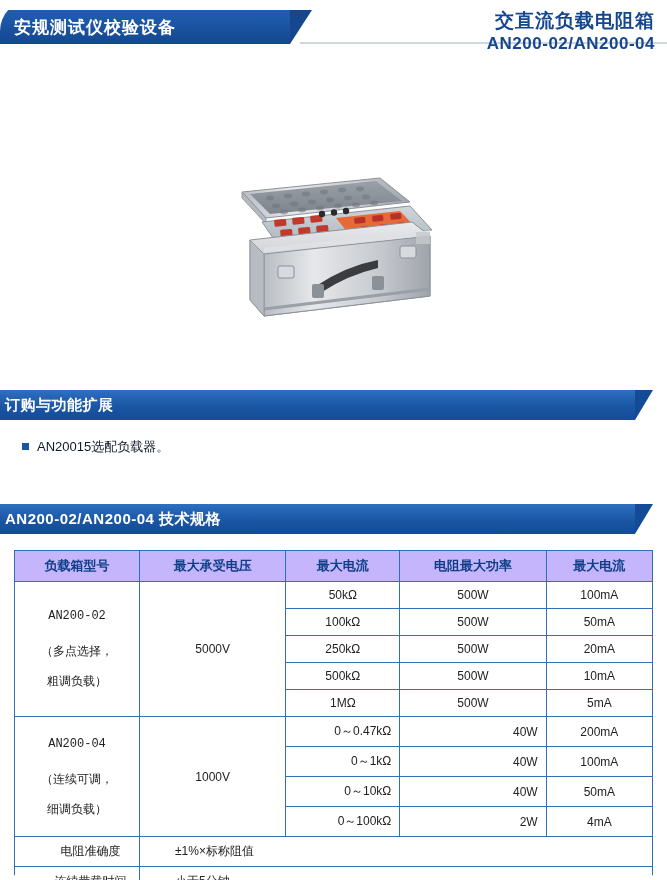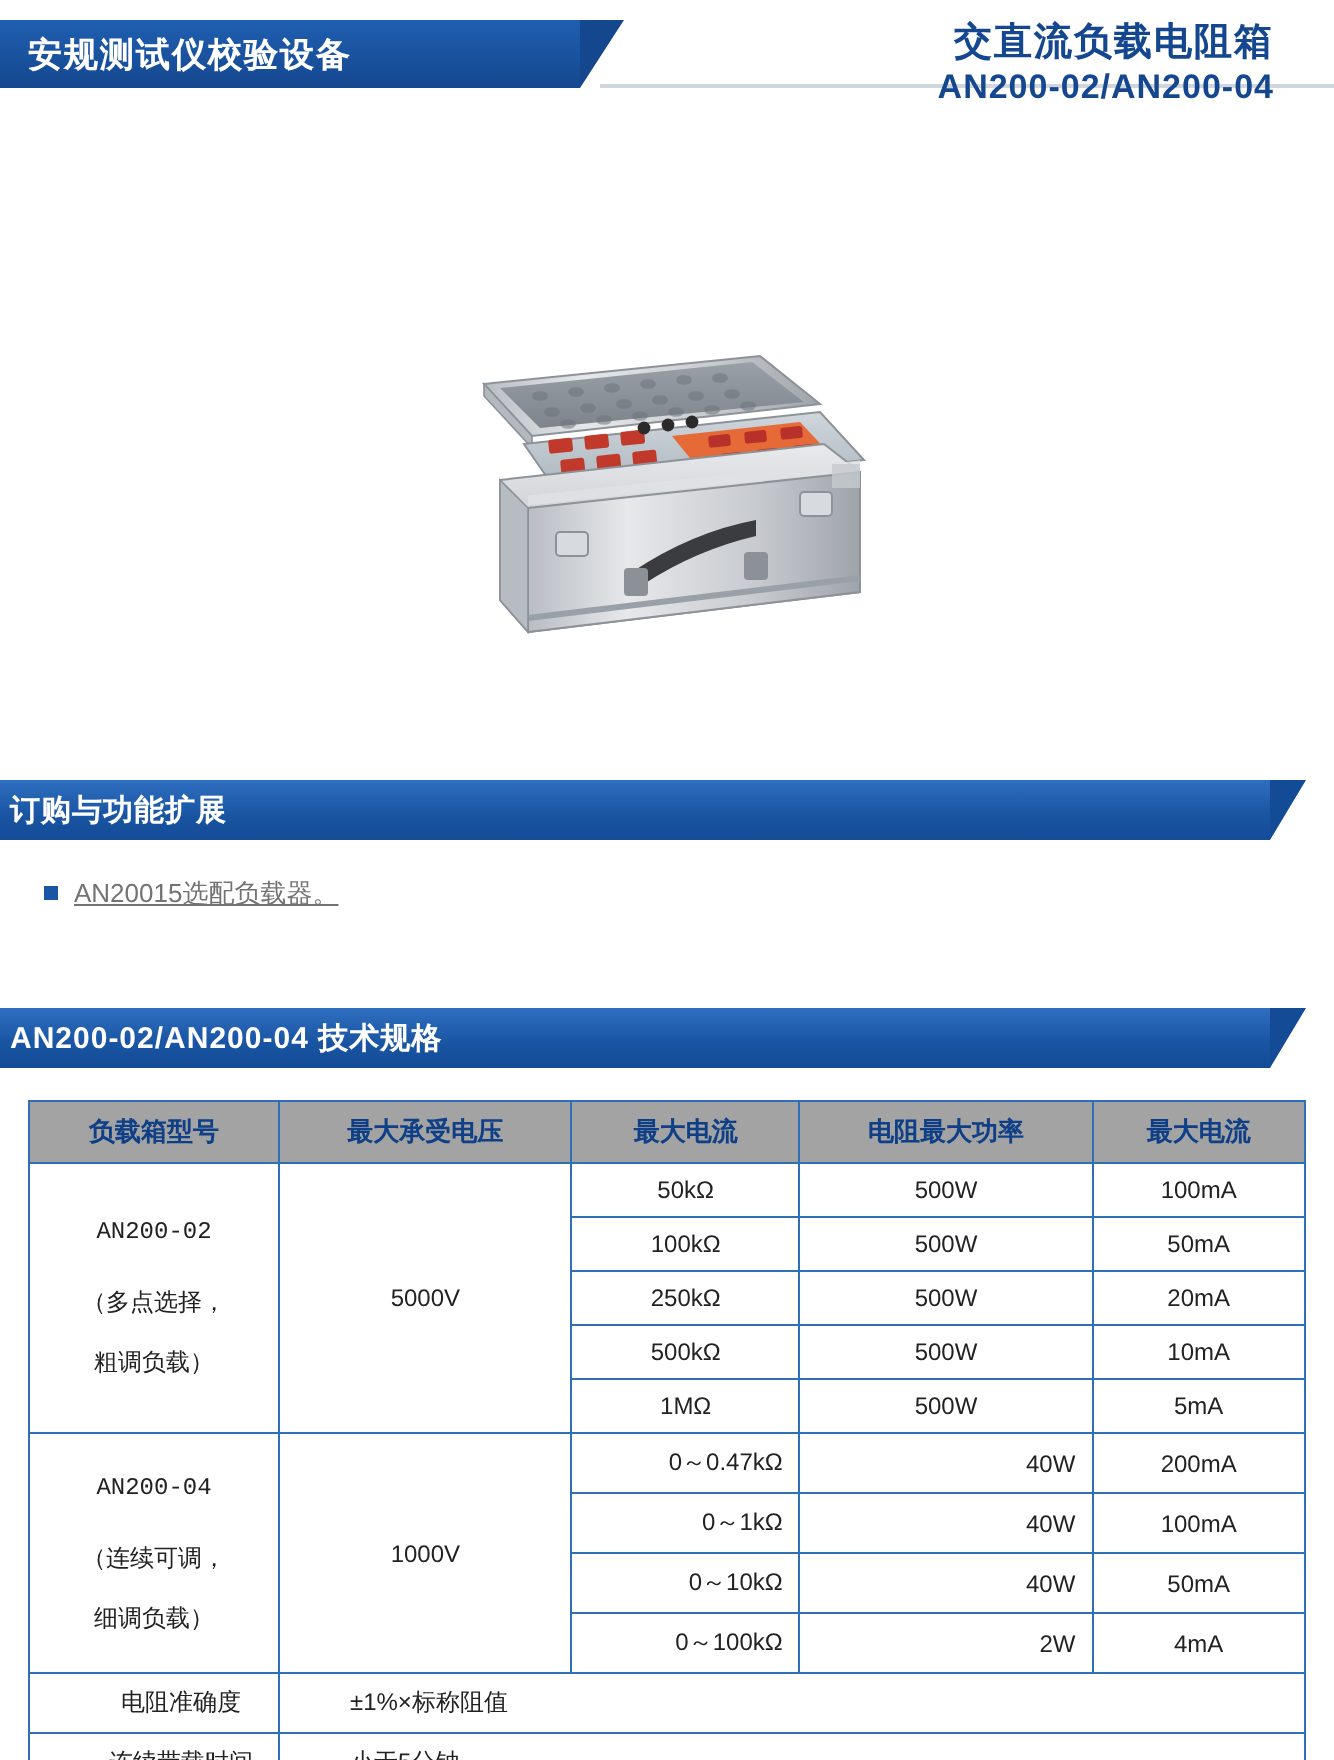--- a/index.html
+++ b/index.html
@@ -3,21 +3,21 @@
 <meta charset="utf-8">
 <style>
   * { box-sizing: border-box; }
   html, body {
     margin: 0; padding: 0;
     width: 667px; height: 880px;
     background: #ffffff;
     font-family: "Liberation Sans", sans-serif;
     color: #222;
   }
-  .page { position: relative; width: 667px; height: 880px; overflow: hidden; }
+  .page { position: relative; width: 667px; height: 880px; overflow: hidden; border-radius: 31px; }
 
   
   .header { position: relative; height: 72px; }
   .header-tab {
     position: absolute; left: 0; top: 10px;
     width: 290px; height: 34px;
     background: linear-gradient(to bottom, #1f5fb0 0%, #1a53a0 50%, #15478f 100%);
     display: flex; align-items: center;
   }
   .header-tab .tab-text {
@@ -28,21 +28,21 @@
     position: absolute; left: 290px; top: 10px;
     width: 0; height: 0;
     border-top: 34px solid #15478f;
     border-right: 22px solid transparent;
   }
   .header-rule {
     position: absolute; left: 300px; top: 42px; right: 0; height: 2px;
     background: #cfd6de;
   }
   .header-right {
-    position: absolute; right: 30px; top: 8px;
+    position: absolute; right: 12px; top: 8px;
     text-align: right;
   }
   .header-right .line1 {
     font-size: 19px; color: #15478f; font-weight: bold; letter-spacing: 1px;
   }
   .header-right .line2 {
     font-size: 17px; color: #15478f; font-weight: bold; letter-spacing: 0.5px;
   }
 
   
@@ -64,37 +64,37 @@
   .section-bar .bar-text {
     color: #fff; font-size: 15px; font-weight: bold; margin-left: 5px; letter-spacing: 0.5px;
   }
   .section-bar-tail {
     position: absolute; left: 635px; top: 0;
     width: 0; height: 0;
     border-top: 30px solid #134b96;
     border-right: 18px solid transparent;
   }
   .bullet-list { margin: 18px 0 0 22px; }
-  .bullet-item { display: flex; align-items: flex-start; font-size: 13px; color: #737373; text-decoration: underline; }
+  .bullet-item { display: flex; align-items: flex-start; font-size: 13px; color: #0f172a; }
   .bullet-sq {
     width: 7px; height: 7px; background: #1a56a4; margin-top: 5px; margin-right: 8px; flex: none;
   }
 
   
   .table-wrap { margin: 16px 14px 0 14px; }
   table.spec {
     border-collapse: collapse; width: 639px; font-size: 12px;
   }
   table.spec th, table.spec td {
     border: 1px solid #2f6fb5;
     padding: 6px 8px;
     color: #222;
   }
   table.spec th {
-    background: #a3a3a3; color: #0f3f86; font-weight: bold;
+    background: #c4b5fd; color: #0f3f86; font-weight: bold;
     text-align: center; font-size: 13px; height: 30px;
   }
   td.model {
     text-align: center; width: 125px; line-height: 30px;
   }
   td.center { text-align: center; }
   td.left { text-align: right; }
   .model-line { display: block; font-family: Liberation Mono, monospace; }
   .model-line.sp { margin-top: 6px; }
   .foot-label { text-align: center; width: 125px; }

